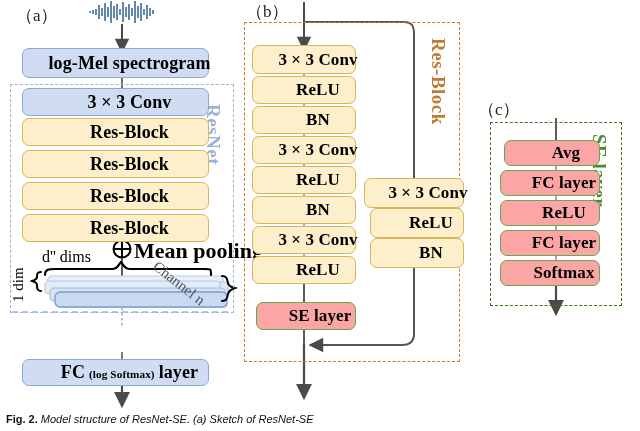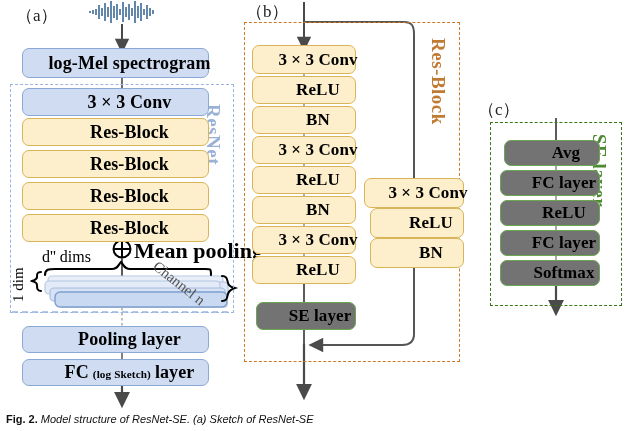--- a/index.html
+++ b/index.html
@@ -23,21 +23,21 @@
     align-items: center;
     justify-content: center;
     font-weight: bold;
     color: #000;
     white-space: nowrap;
     letter-spacing: .1px;
     padding-left: 28px;
   }
   .box-blue  { background:#cfdcf2; border:1.6px solid #8aa9d6; }
   .box-cream { background:#fdefcb; border:1.6px solid #d9b458; }
-  .box-green { background:#737373; border:1.6px solid #6aa84f; }
+  .box-green { background:#fca5a5; border:1.6px solid #6aa84f; }
 
   
   .frame { position:absolute; box-sizing:border-box; background:transparent; }
   .frame-blue   { border:1.7px dashed #9ab5de; }
   .frame-orange { border:1.9px dashed #cc7a28; }
   .frame-green  { border:1.9px dashed #38761d; }
 
   
   .vlabel {
     position:absolute;
@@ -227,26 +227,25 @@
   <div class="anno" style="left:134px; top:238px; font-size:22px; font-weight:bold;">Mean pooling</div>
 
   <div class="anno" style="left:42px; top:248px; font-size:16px;">d'' dims</div>
 
   <div class="anno" style="left:10px; top:256px; font-size:15px;
               transform-origin:0 0; transform:rotate(-90deg) translate(-46px,0);">1 dim</div>
 
   <div class="anno" style="left:160px; top:258px; font-size:15px; color:#555;
               transform-origin:0 0; transform:rotate(38deg);">Channel n</div>
 
-  <div class="box box-blue" style="left:22px; top:326px; width:187px; height:27px; font-size:18px;">Pooling layer</div>
 
   <div class="box box-blue" style="left:22px; top:359px; width:187px; height:27px;">
     <span class="fcwrap">
       <span style="font-size:18px;">FC</span>
-      <span class="small">(log Sketch)</span>
+      <span class="small">(log Softmax)</span>
       <span style="font-size:18px;">layer</span>
     </span>
   </div>
 
   <div class="box box-cream" style="left:252px; top:45px; width:104px; height:29px; font-size:17px;">3 × 3 Conv</div>
   <div class="box box-cream" style="left:252px; top:76px; width:104px; height:28px; font-size:17px;">ReLU</div>
   <div class="box box-cream" style="left:252px; top:106px; width:104px; height:28px; font-size:17px;">BN</div>
   <div class="box box-cream" style="left:252px; top:136px; width:104px; height:28px; font-size:17px;">3 × 3 Conv</div>
   <div class="box box-cream" style="left:252px; top:166px; width:104px; height:28px; font-size:17px;">ReLU</div>
   <div class="box box-cream" style="left:252px; top:196px; width:104px; height:28px; font-size:17px;">BN</div>

